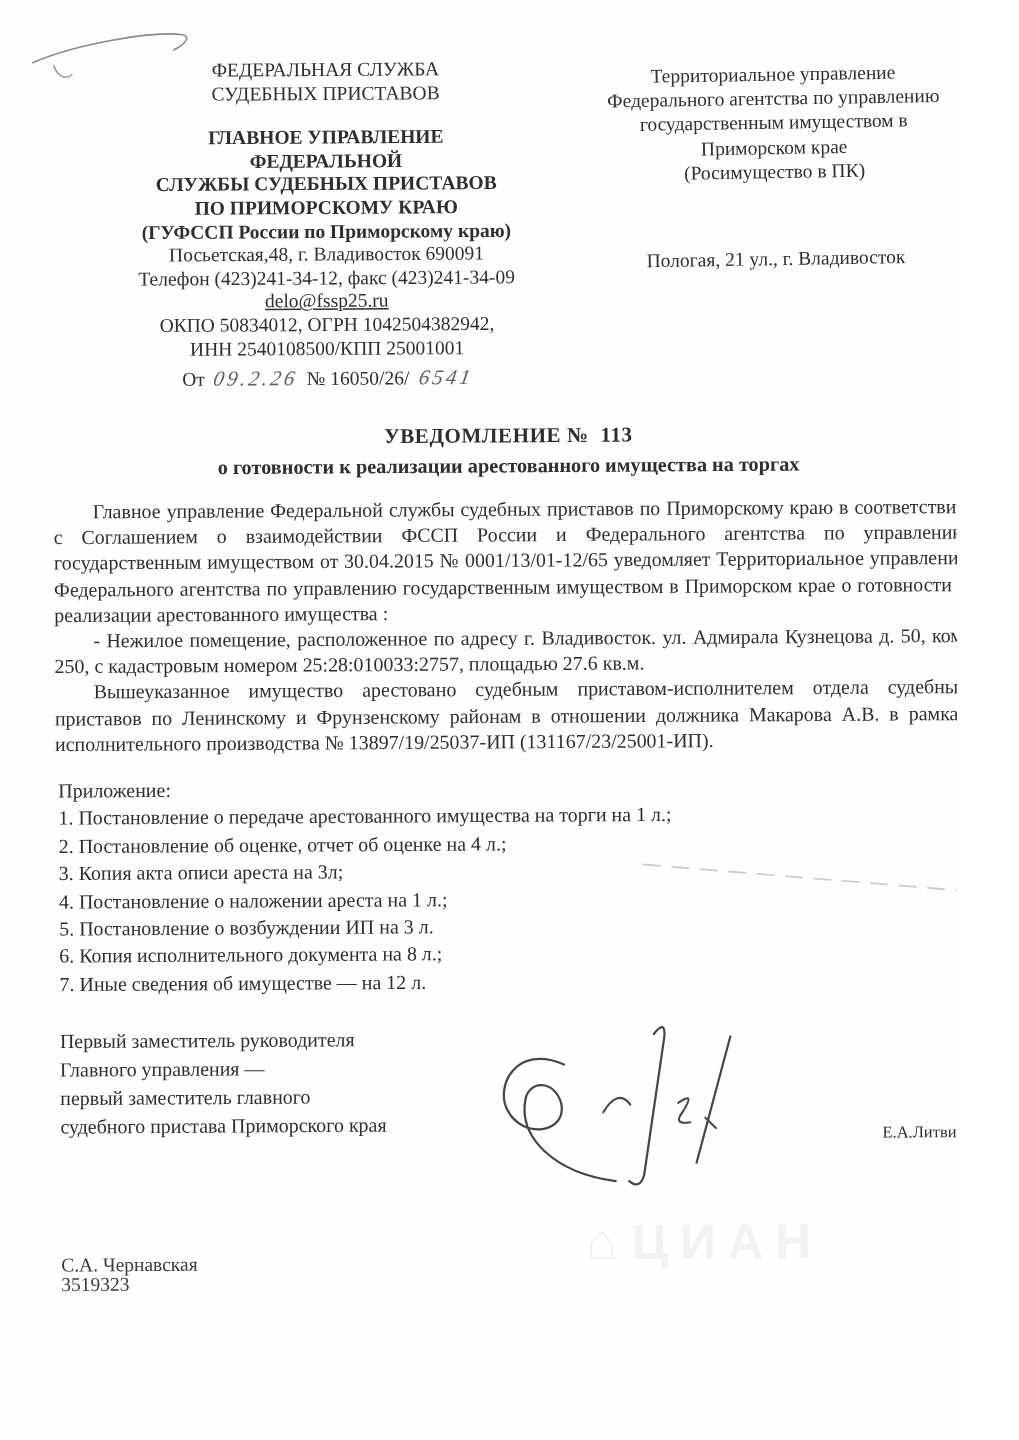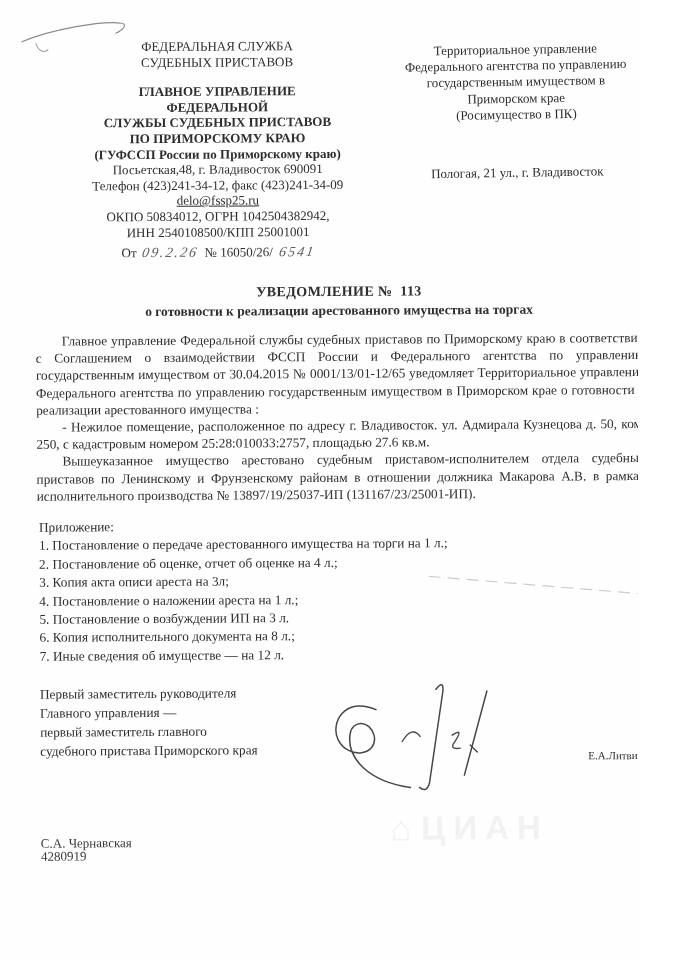--- a/index.html
+++ b/index.html
@@ -133,21 +133,21 @@
       <path d="M112 10 q 8 -10 7 2 l -14 92 q -3 10 -10 4" stroke="#474747" stroke-width="1.5"></path>
       <path d="M128 56 q 12 -8 3 6 q -7 9 5 7" stroke="#474747" stroke-width="1.4"></path>
       <path d="M146 66 l 7 7" stroke="#474747" stroke-width="1.4"></path>
       <path d="M163 12 l -23 84" stroke="#474747" stroke-width="1.5"></path>
     </svg>
 
     <div class="blk signame">Е.А.Литвинова</div>
 
     <div class="blk footer">
       <div>С.А. Чернавская</div>
-      <div>4280919</div>
+      <div>3519323</div>
     </div>
 
     <div class="blk watermark">
       <span class="wm-icon">⌂</span>
       <span class="wm-text">ЦИАН</span>
     </div>
 
   </div>
 
   <div class="blk edge-line"></div>

